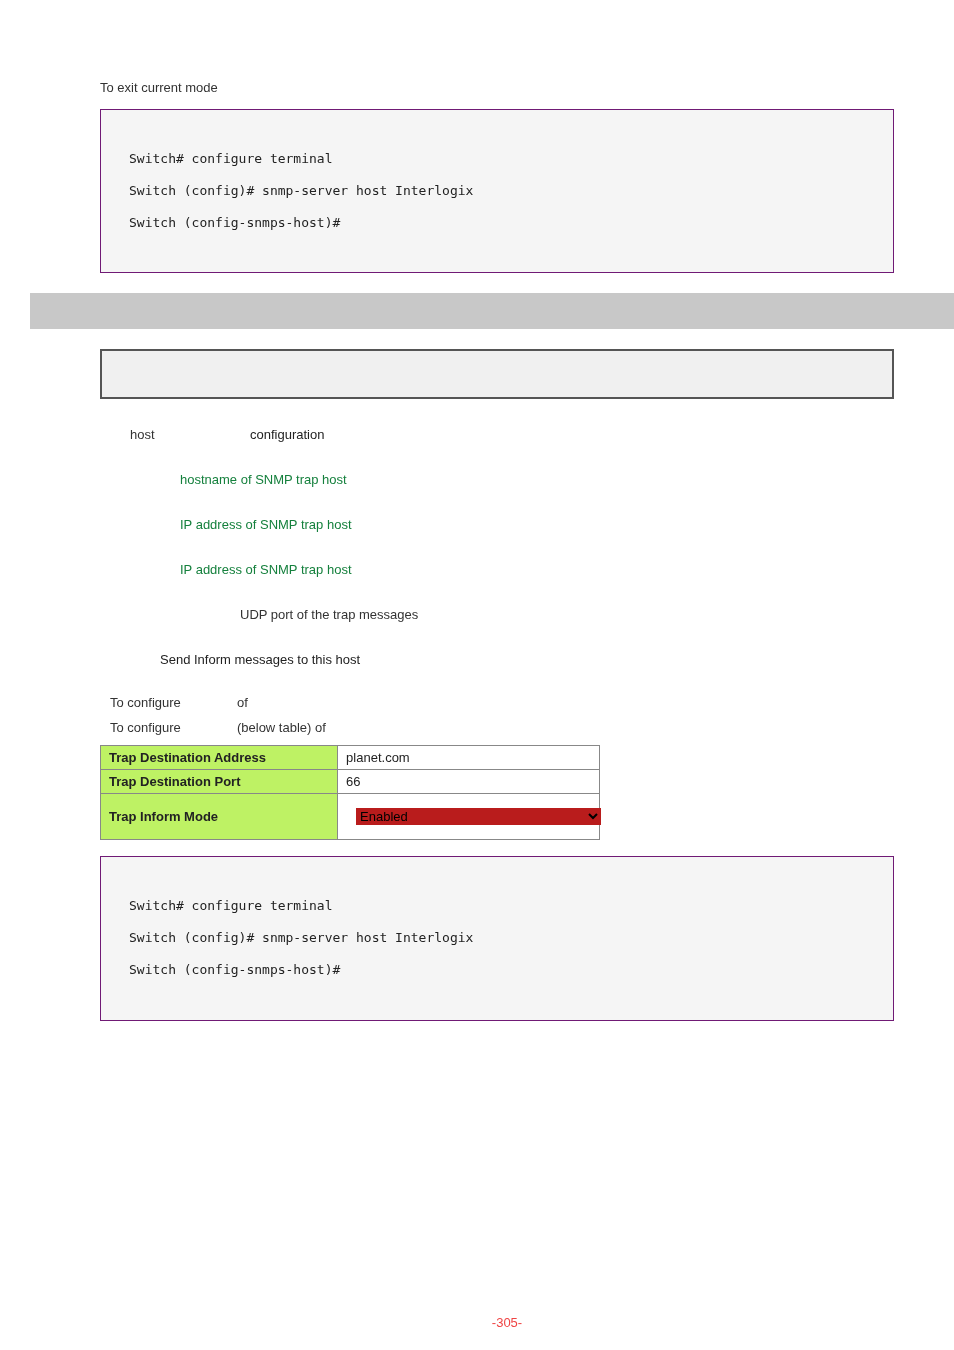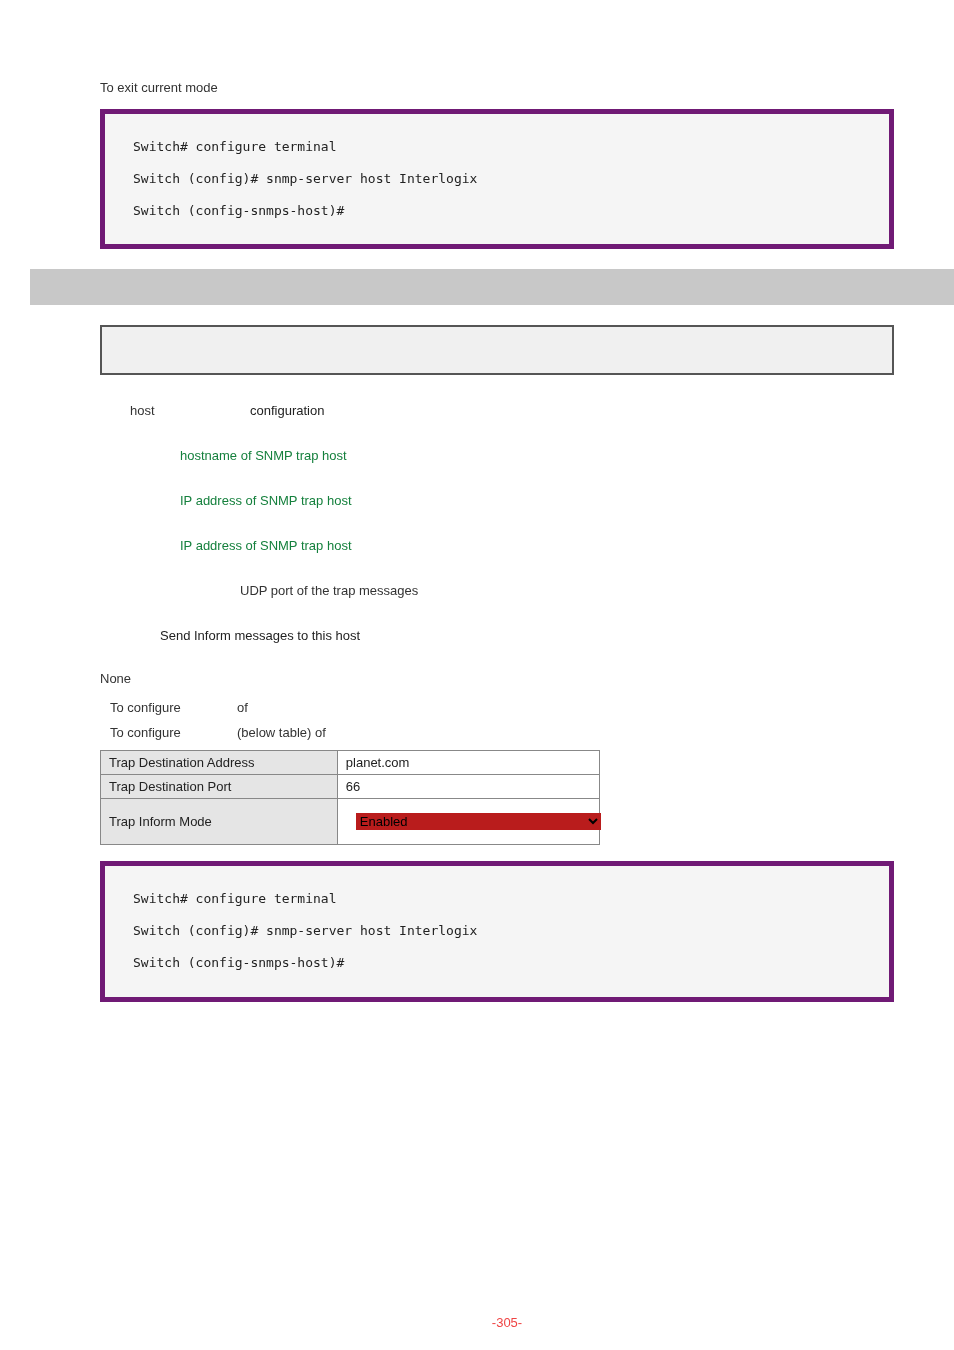--- a/index.html
+++ b/index.html
@@ -15,23 +15,23 @@
     .page {
       padding: 40px 60px;
       max-width: 954px;
     }
     .intro-text {
       font-size: 13px;
       color: #333;
       margin-bottom: 14px;
     }
     .code-box {
-      border: 5px solid #701a75;
+      border: 1px solid #701a75;
       background: #f5f5f5;
-      padding: 12px 18px;
+      padding: 28px 18px;
       margin-bottom: 20px;
       font-family: monospace;
       font-size: 13px;
       line-height: 1.7;
     }
     .section-header {
       background: #c8c8c8;
       height: 36px;
       margin-bottom: 20px;
       margin-left: -60px;
@@ -82,22 +82,22 @@
       border-collapse: collapse;
       margin-bottom: 16px;
       width: 500px;
     }
     .config-table td {
       border: 1px solid #888;
       padding: 4px 8px;
       font-size: 13px;
     }
     .config-table .label-cell {
-      background: #e5e5e5;
-      font-weight: normal;
+      background: #bef264;
+      font-weight: bold;
       width: 252px;
     }
     .config-table .value-cell {
       background: #ffffff;
       width: 280px;
     }
     .select-field {
       width: 100%;
       background: #b91c1c;
       border: none;
@@ -148,21 +148,20 @@
       <span class="cmd-sub">IP address of SNMP trap host</span>
     </div>
     <div class="command-row">
       <span class="cmd-sub2">UDP port of the trap messages</span>
     </div>
     <div class="command-row">
       <span style="margin-left:40px;">Send Inform messages to this host</span>
     </div>
   </div>
 
-  <p class="none-text">None</p>
 
   <p class="to-configure">
     <span>To configure</span>
     &nbsp;&nbsp;&nbsp;&nbsp;&nbsp;&nbsp;&nbsp;&nbsp;
     <span>of</span>
   </p>
 
   <p class="to-configure">
     <span>To configure</span>
     &nbsp;&nbsp;&nbsp;&nbsp;&nbsp;&nbsp;&nbsp;&nbsp;

